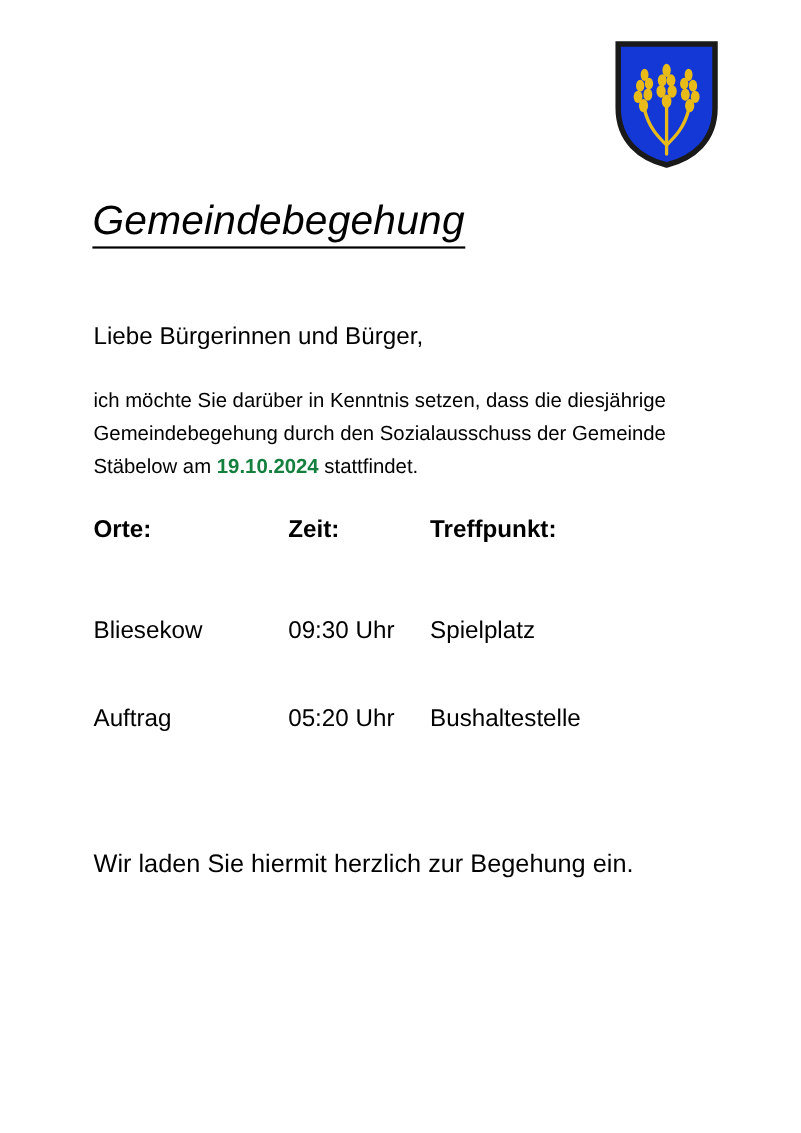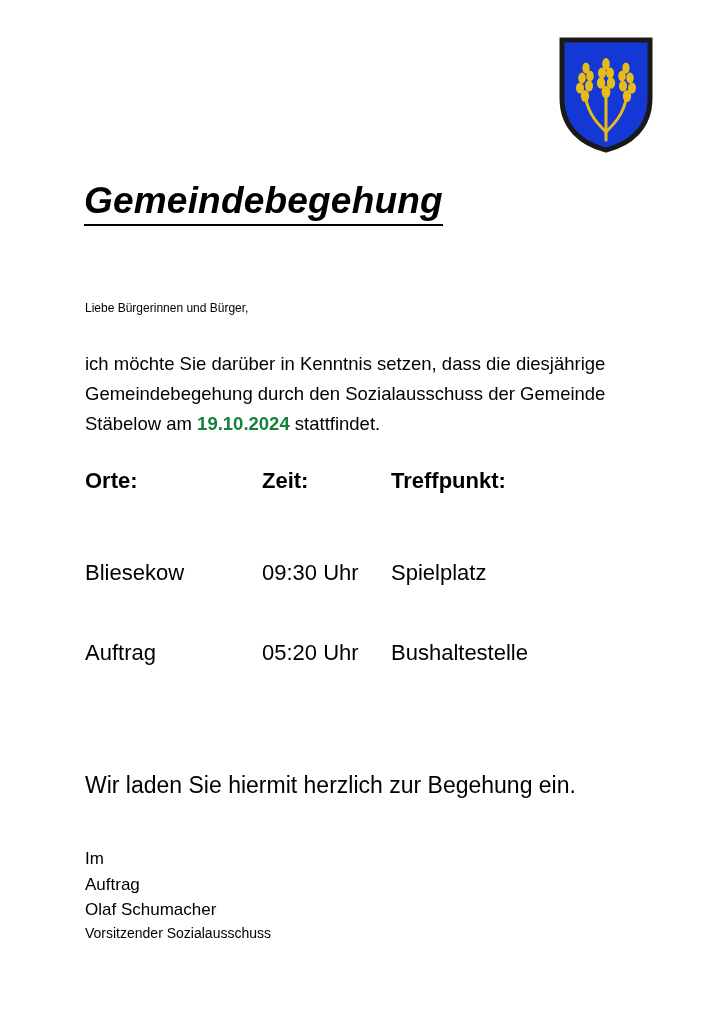--- a/index.html
+++ b/index.html
@@ -30,36 +30,36 @@
     width: 96px;
     height: 118px;
   }
 
   
   .title {
     position: absolute;
     top: 155px;
     left: 84px;
     font-size: 37px;
-    font-weight: bold;
+    font-weight: normal;
     font-style: italic;
     letter-spacing: 0.2px;
     border-bottom: 2px solid #000;
     padding-bottom: 2px;
     display: inline-block;
     line-height: 1.15;
     text-align: right;
   }
 
   
   .salutation {
     position: absolute;
-    top: 300px;
+    top: 290px;
     left: 85px;
-    font-size: 12px;
+    font-size: 22px;
     line-height: 1.45;
   }
   .intro {
     position: absolute;
     top: 330px;
     left: 85px;
     width: 560px;
     font-size: 18.5px;
     line-height: 1.63;
   }
@@ -178,20 +178,14 @@
       <tr>
         <td>Auftrag</td>
         <td>05:20 Uhr</td>
         <td>Bushaltestelle</td>
       </tr>
     </tbody>
   </table>
 
   <div class="closing">Wir laden Sie hiermit herzlich zur Begehung ein.</div>
 
-  <div class="signature">
-    <div>Im</div>
-    <div>Auftrag</div>
-    <div>Olaf Schumacher</div>
-    <div class="role">Vorsitzender Sozialausschuss</div>
-  </div>
 
 </div>
 
 </body></html>

